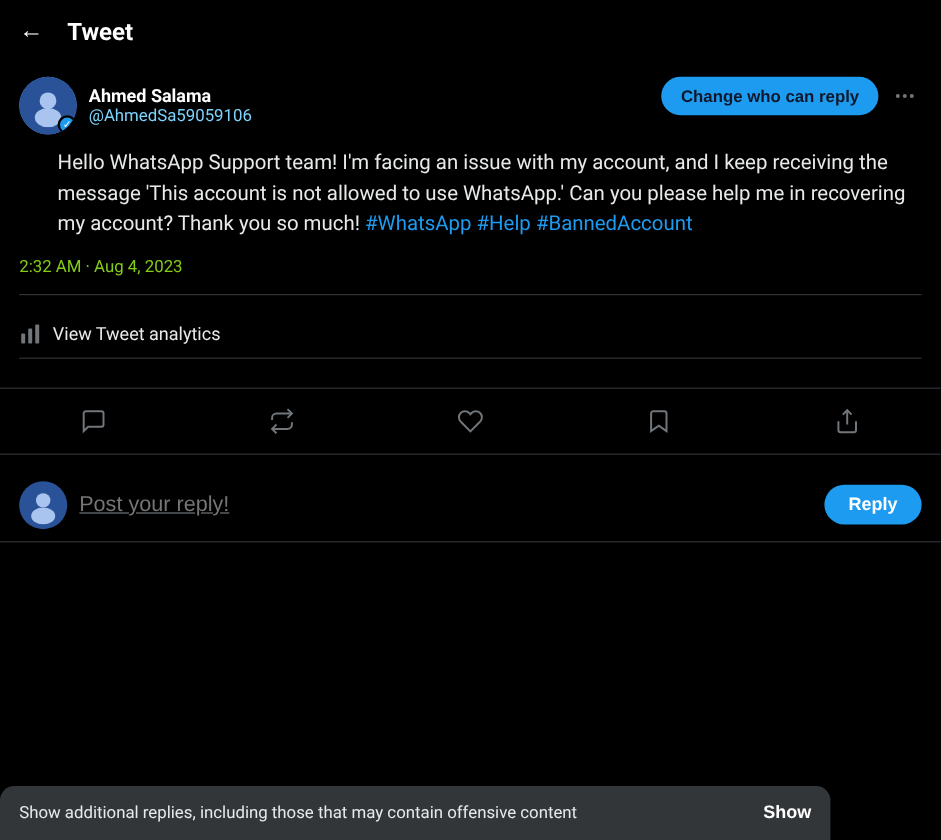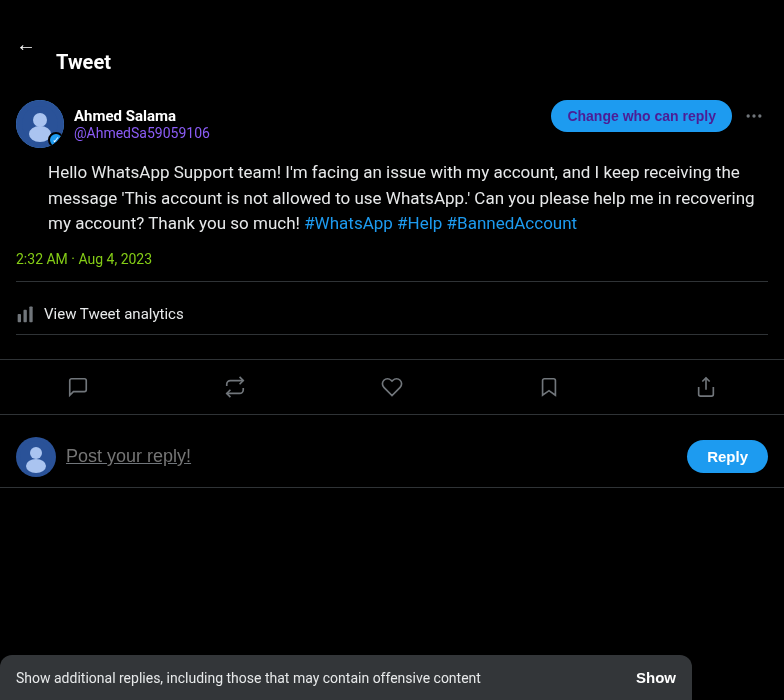--- a/index.html
+++ b/index.html
@@ -28,21 +28,20 @@
       margin-right: 20px;
       background: none;
       border: none;
       display: flex;
       align-items: center;
     }
     .header-title {
       font-size: 20px;
       font-weight: 700;
       color: #fff;
-      margin-top: 36px;
     }
 
     
     .tweet-container {
       padding: 12px 16px;
     }
 
     .tweet-header {
       display: flex;
       align-items: flex-start;
@@ -103,32 +102,32 @@
     }
 
     .user-name {
       font-size: 15px;
       font-weight: 700;
       color: #fff;
     }
 
     .user-handle {
       font-size: 14px;
-      color: #8b5cf6;
+      color: #7dd3fc;
     }
 
     .tweet-header-right {
       display: flex;
       align-items: center;
       gap: 8px;
     }
 
     .change-reply-btn {
       background: #1d9bf0;
-      color: #4c1d95;
+      color: #0f172a;
       border: none;
       border-radius: 9999px;
       padding: 8px 16px;
       font-size: 14px;
       font-weight: 700;
       cursor: pointer;
       white-space: nowrap;
     }
 
     .more-btn {

